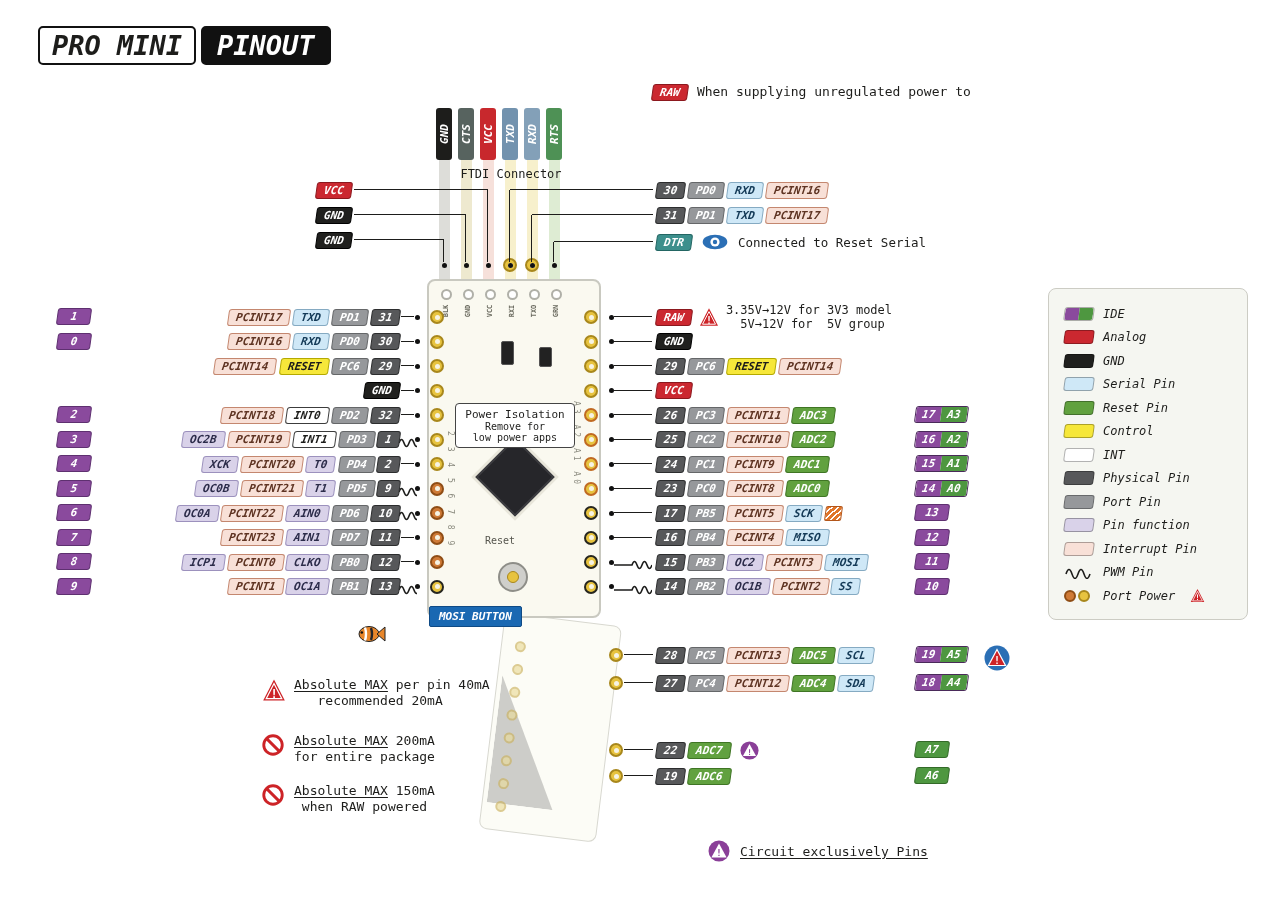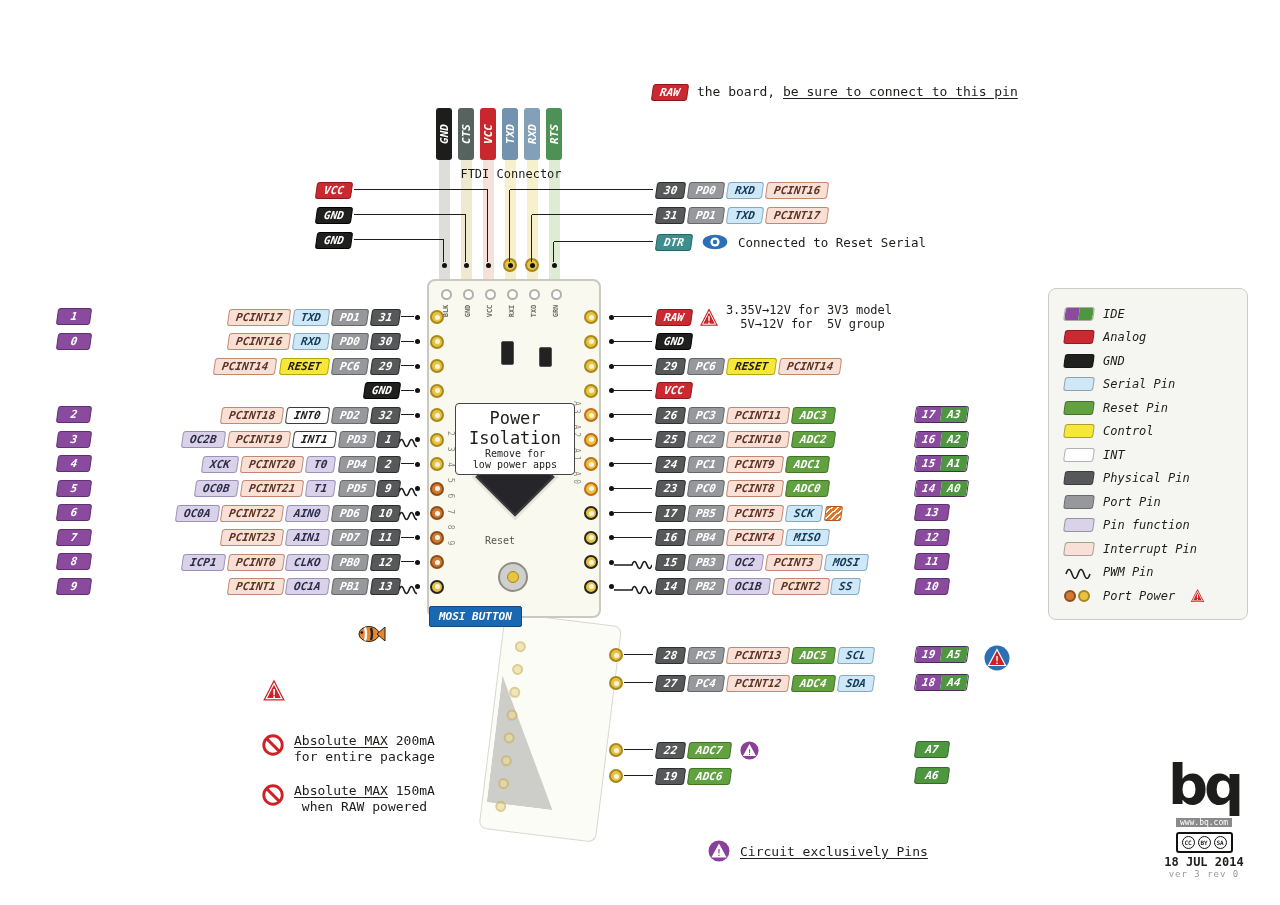--- a/index.html
+++ b/index.html
@@ -59,21 +59,21 @@
 
   
   .board{position:absolute;left:427px;top:279px;width:174px;height:339px;background:#faf9f0;border:2px solid #c9c9c0;border-radius:8px;z-index:1;}
   .hole{position:absolute;width:11px;height:11px;border-radius:50%;background:#fff;border:2px solid #b0b0a8;}
   .tlab{position:absolute;width:24px;text-align:center;font:bold 7px "DejaVu Sans Mono",monospace;color:#6b6b60;transform:rotate(-90deg);}
   .chip{position:absolute;left:58px;top:168px;width:56px;height:56px;background:#26262a;border:2px solid #3c3c40;transform:rotate(45deg);box-shadow:0 0 0 3px #e8e6da;}
   .comp{position:absolute;background:#222;border:1px solid #555;border-radius:2px;}
   .c1{left:72px;top:60px;width:13px;height:24px;}
   .c2{left:110px;top:66px;width:13px;height:20px;}
   .callout{position:absolute;left:26px;top:122px;width:120px;background:#fff;border:1.5px solid #444;border-radius:4px;padding:4px 2px;text-align:center;z-index:3;}
-  .co-title{font-size:17px;}
+  .co-title{font-size:11px;}
   .co-l{font-size:10px;line-height:11px;}
   .reset-silk{position:absolute;left:56px;top:254px;font-size:10px;color:#55554d;}
   .reset-btn{position:absolute;left:69px;top:281px;width:30px;height:30px;border-radius:50%;background:#cfcfcb;border:2px solid #8e8e88;}
   .reset-btn-inner{position:absolute;left:50%;top:50%;width:12px;height:12px;margin:-6px;border-radius:50%;background:#e7c33f;border:1px solid #a8871c;}
   .silk-left{position:absolute;left:26px;top:150px;transform:rotate(90deg);transform-origin:0 0;font-size:8px;letter-spacing:3px;color:#8a8a7e;white-space:pre;}
   .silk-right{position:absolute;left:152px;top:120px;transform:rotate(90deg);transform-origin:0 0;font-size:8px;letter-spacing:3px;color:#8a8a7e;white-space:pre;}
 
   .stripe{position:absolute;top:158px;height:122px;width:11px;opacity:.5;z-index:0;}
   .fbadge{position:absolute;width:52px;height:16px;display:flex;align-items:center;justify-content:center;
     font:italic bold 11px "DejaVu Sans Mono",monospace;color:#fff;border-radius:3px;transform:rotate(-90deg);z-index:2;}
@@ -108,25 +108,29 @@
   .bq-date{font-weight:bold;font-size:12px;margin-top:2px;}
   .bq-ver{font-size:9px;color:#999;letter-spacing:1px;}
 
   .fish{position:absolute;left:356px;top:622px;z-index:4;}
 </style>
 </head>
 <body>
 
 <div id="canvas">
 
+  <div class="title">
+    <span class="t1">PRO MINI</span>
+    <span class="t2">PINOUT</span>
+  </div>
 
   <div class="raw-note">
     <span class="badge k-power">RAW</span>
     <div>
-      <div><span>the board, </span><span class="u">be sure to connect to this pin</span></div>
+      <div>When supplying unregulated power to</div>
     </div>
   </div>
 
   <div class="ftdi-label">FTDI Connector</div>
 
   <div class="ghost" id="ghost">
     <div class="ghost-wing"></div>
   <div class="gpad" style="left: 13px; top: 26px;"></div>
       <div class="gpad" style="left: 13px; top: 49px;"></div>
       <div class="gpad" style="left: 13px; top: 72px;"></div>
@@ -256,31 +260,20 @@
             <svg width="15" height="15" viewBox="0 0 20 20">
               <path d="M10 1.2 L19 18.8 H1 Z" fill="#cd2327"></path>
               <path d="M10 4.6 L16.5 17.2 H3.5 Z" fill="none" stroke="#fff" stroke-width="1"></path>
               <text x="10" y="16.6" font-size="10" font-weight="bold" text-anchor="middle" fill="#fff" font-family="DejaVu Sans Mono, monospace">!</text>
             </svg>
           </span>
         </div>
       </div>
   </div>
 
-  <div class="bq">
-    <div class="bq-name">bq</div>
-    <div><span class="bq-url">www.bq.com</span></div>
-    <div class="bq-cc" id="cc-icons">
-        <span class="cc-c">cc</span>
-        <span class="cc-c">by</span>
-        <span class="cc-c">sa</span>
-      </div>
-    <div class="bq-date">18 JUL 2014</div>
-    <div class="bq-ver">ver 3 rev 0</div>
-  </div>
 
   <div class="fish">
     <svg width="30" height="24" viewBox="0 0 30 24">
         <ellipse cx="13" cy="12" rx="10" ry="7.5" fill="#e8862a" stroke="#222" stroke-width="1"></ellipse>
         <path d="M21 12 L29 5 V19 Z" fill="#e8862a" stroke="#222" stroke-width="1"></path>
         <path d="M9 5.5 Q11 12 9 18.5" stroke="#fff" stroke-width="2.4" fill="none"></path>
         <path d="M15 6 Q17 12 15 18" stroke="#26262a" stroke-width="2.4" fill="none"></path>
         <circle cx="5.8" cy="10.5" r="1.3" fill="#111"></circle>
       </svg>
   </div>
@@ -658,20 +651,21 @@
       <span class="badge k-analog">ADC6</span>
     </div>
     <span class="badge k-ideA" style="min-width: 34px; position: absolute; left: 915px; top: 767px; z-index: 3;">A6</span>
     <div class="iconwrap abs" style="left: 262px; top: 678px; z-index: 4;">
       <svg width="24" height="24" viewBox="0 0 20 20">
         <path d="M10 1.2 L19 18.8 H1 Z" fill="#cd2327"></path>
         <path d="M10 4.6 L16.5 17.2 H3.5 Z" fill="none" stroke="#fff" stroke-width="1"></path>
         <text x="10" y="16.6" font-size="10" font-weight="bold" text-anchor="middle" fill="#fff" font-family="DejaVu Sans Mono, monospace">!</text>
       </svg>
     </div>
+    <div class="warn-text" style="left: 294px; top: 677px;"><div><span class="u">Absolute MAX</span><span> per pin 40mA</span></div><div>   recommended 20mA</div></div>
     <div class="iconwrap abs" style="left: 262px; top: 734px; z-index: 4;">
       <svg width="22" height="22" viewBox="0 0 20 20">
         <circle cx="10" cy="10" r="8.4" fill="#fff" stroke="#cd2327" stroke-width="2.6"></circle>
         <line x1="4.2" y1="4.2" x2="15.8" y2="15.8" stroke="#cd2327" stroke-width="2.6"></line>
       </svg>
     </div>
     <div class="warn-text" style="left: 294px; top: 733px;"><div><span class="u">Absolute MAX</span><span> 200mA</span></div><div>for entire package</div></div>
     <div class="iconwrap abs" style="left: 262px; top: 784px; z-index: 4;">
       <svg width="22" height="22" viewBox="0 0 20 20">
         <circle cx="10" cy="10" r="8.4" fill="#fff" stroke="#cd2327" stroke-width="2.6"></circle>

